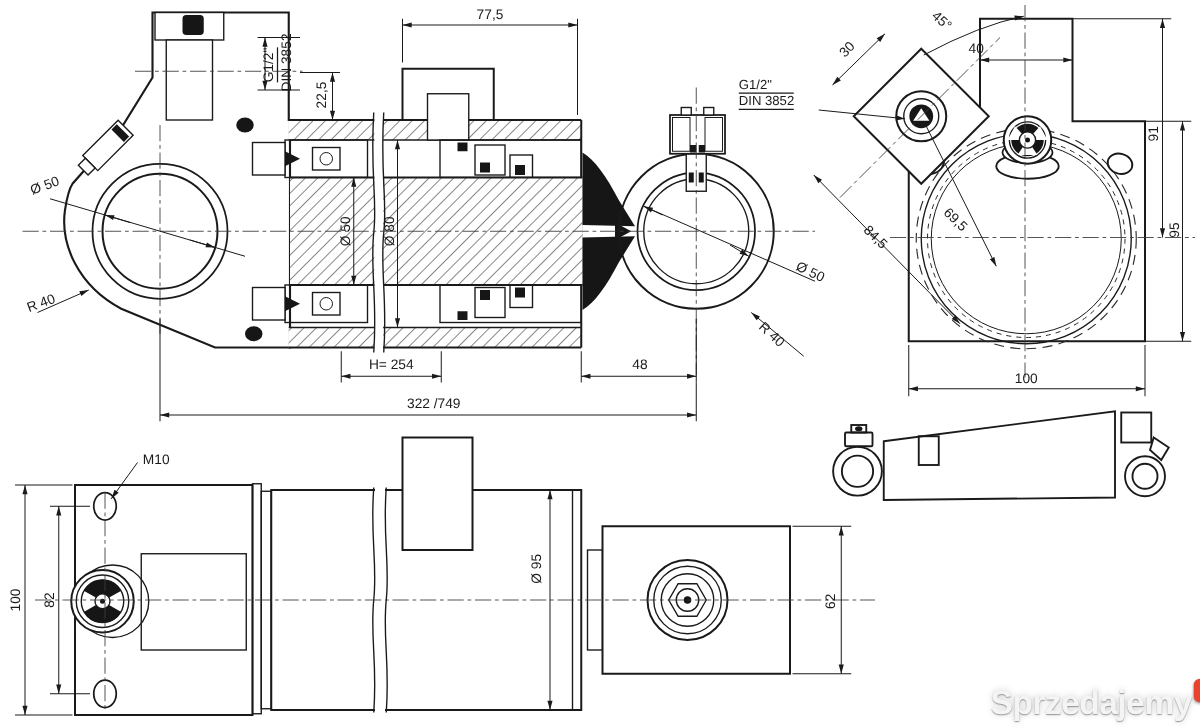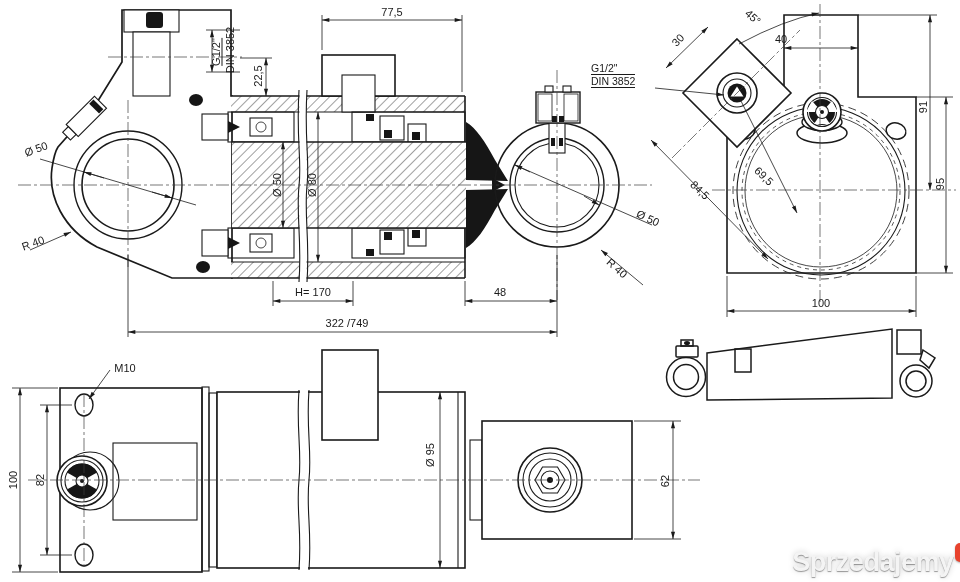--- a/index.html
+++ b/index.html
@@ -282,22 +282,22 @@
   <span class="lbl" style="left:392px;top:12px">77,5</span>
   <span class="lbl u" style="left:216px;top:52px;transform:translate(-50%,-50%) rotate(-90deg)">G1/2"</span>
   <span class="lbl" style="left:230px;top:50px;transform:translate(-50%,-50%) rotate(-90deg)">DIN 3852</span>
   <span class="lbl" style="left:258px;top:76px;transform:translate(-50%,-50%) rotate(-90deg)">22,5</span>
   <span class="lbl" style="left:36px;top:149px;transform:translate(-50%,-50%) rotate(-20deg)">Ø 50</span>
   <span class="lbl" style="left:33px;top:243px;transform:translate(-50%,-50%) rotate(-20deg)">R 40</span>
   <span class="lbl" style="left:277px;top:185px;transform:translate(-50%,-50%) rotate(-90deg)">Ø 50</span>
   <span class="lbl" style="left:312px;top:185px;transform:translate(-50%,-50%) rotate(-90deg)">Ø 80</span>
   <span class="lbl" style="left:648px;top:218px;transform:translate(-50%,-50%) rotate(25deg)">Ø 50</span>
   <span class="lbl" style="left:617px;top:268px;transform:translate(-50%,-50%) rotate(42deg)">R 40</span>
-  <span class="lbl" style="left:313px;top:292px">H= 170</span>
-  <span class="lbl" style="left:500px;top:292px">48</span>
+  <span class="lbl" style="left:313px;top:292px">H= 254</span>
+  <span class="lbl" style="left:512px;top:292px">48</span>
   <span class="lbl" style="left:347px;top:323px">322 /749</span>
 
   <span class="lbl" style="left:753px;top:17px;transform:translate(-50%,-50%) rotate(42deg)">45°</span>
   <span class="lbl" style="left:678px;top:40px;transform:translate(-50%,-50%) rotate(-46deg)">30</span>
   <span class="lbl" style="left:781px;top:39px">40</span>
   <div class="thread-note" style="left:591px;top:62px">
     <span class="u">G1/2"</span>
     <span class="u">DIN 3852</span>
   </div>
   <span class="lbl" style="left:923px;top:107px;transform:translate(-50%,-50%) rotate(-90deg)">91</span>

